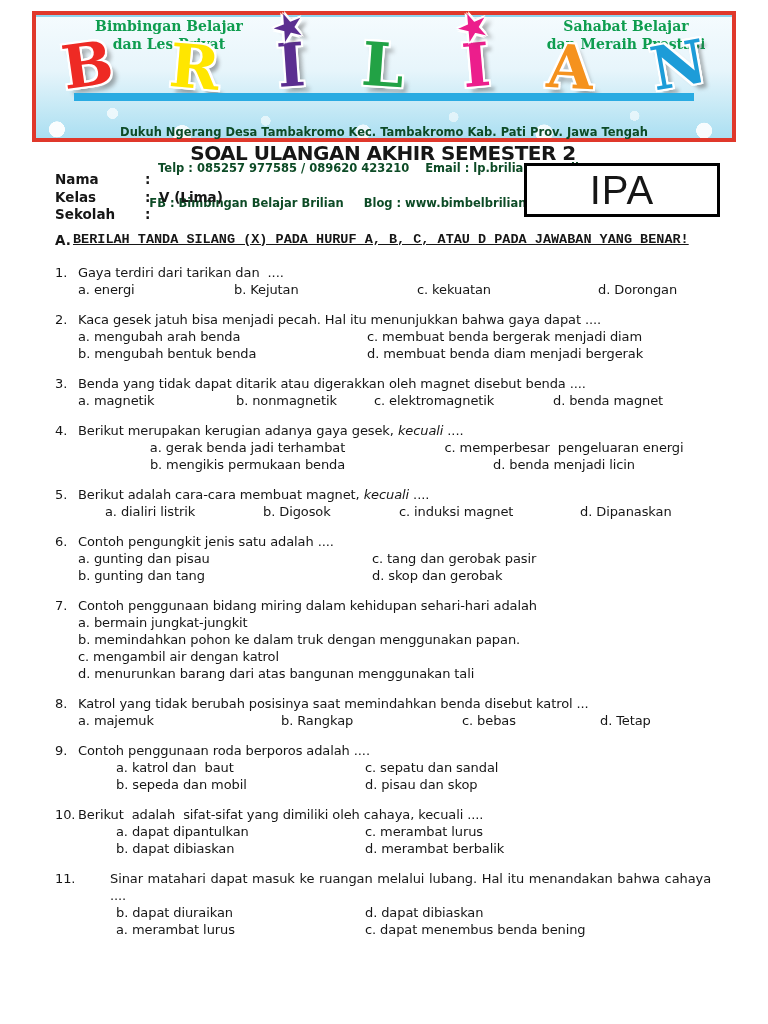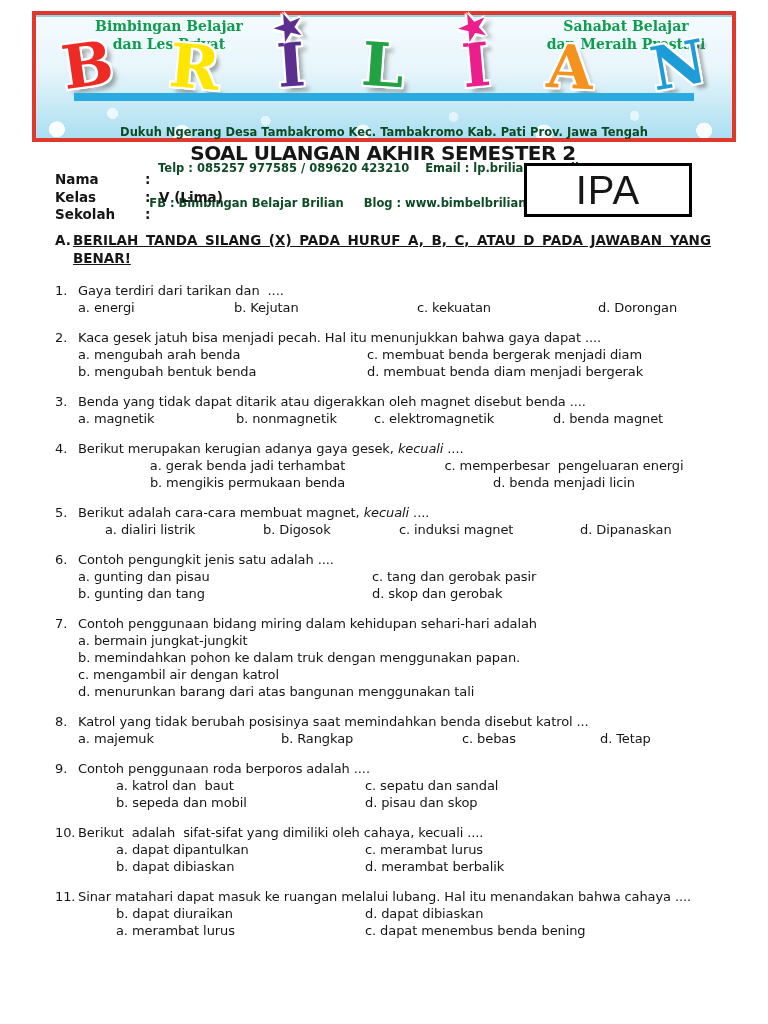--- a/index.html
+++ b/index.html
@@ -46,34 +46,34 @@
         font-weight:bold;font-size:11.5px;line-height:11.9px;white-space:pre-wrap;}
 
   
   .content{position:absolute;left:55px;top:139px;width:656px;}
   .title{text-align:center;font-weight:bold;font-size:20px;line-height:28px;margin:0 0 4px 0;
          letter-spacing:-0.5px;}
   .frow{display:flex;font-weight:bold;font-size:13.5px;line-height:17.5px;}
   .flabel{width:90px;}
   .fcolon{width:14px;}
   .fval{white-space:pre-wrap;}
-  .badge{position:absolute;left:524px;top:163px;width:168px;height:54px;box-sizing:border-box;
+  .badge{position:absolute;left:524px;top:163px;width:196px;height:54px;box-sizing:border-box;
          border:3px solid #000;display:flex;align-items:center;justify-content:center;
          font-family:"Liberation Sans",sans-serif;font-size:40px;font-weight:400;
          letter-spacing:1px;background:#fff;}
   .secA{display:flex;margin-top:7px;font-weight:bold;font-size:13.5px;line-height:18px;}
   .secA .pfx{width:18px;flex:none;}
-  .secA .instr{flex:1;text-decoration:underline;text-align:justify;}
+  .secA .instr{flex:1;text-decoration:underline;text-align:justify;font-family:Liberation Mono, monospace;}
 
   .qs{margin-top:15px;font-size:13px;line-height:17px;letter-spacing:-0.1px;}
   .q{display:flex;margin-bottom:13px;}
   .qn{width:23px;flex:none;}
   .qb{flex:1;min-width:0;}
   .qt{white-space:pre-wrap;}
-  .just{text-align:justify;}
+  .just{text-align:justify;margin-left:32px;}
   .opts{display:grid;}
   .opts span{white-space:pre-wrap;}
   .cols-q1{grid-template-columns:156px 183px 181px 1fr;}
   .cols-q3{grid-template-columns:158px 138px 179px 1fr;}
   .cols-q5{grid-template-columns:158px 136px 181px 1fr;margin-left:27px;}
   .cols-q8{grid-template-columns:203px 181px 138px 1fr;}
   .two-289{grid-template-columns:289px 1fr;}
   .two-339{grid-template-columns:339px 1fr;text-align:center;}
   .two-294{grid-template-columns:294px 1fr;}
   .two-249{grid-template-columns:249px 1fr;margin-left:38px;}

